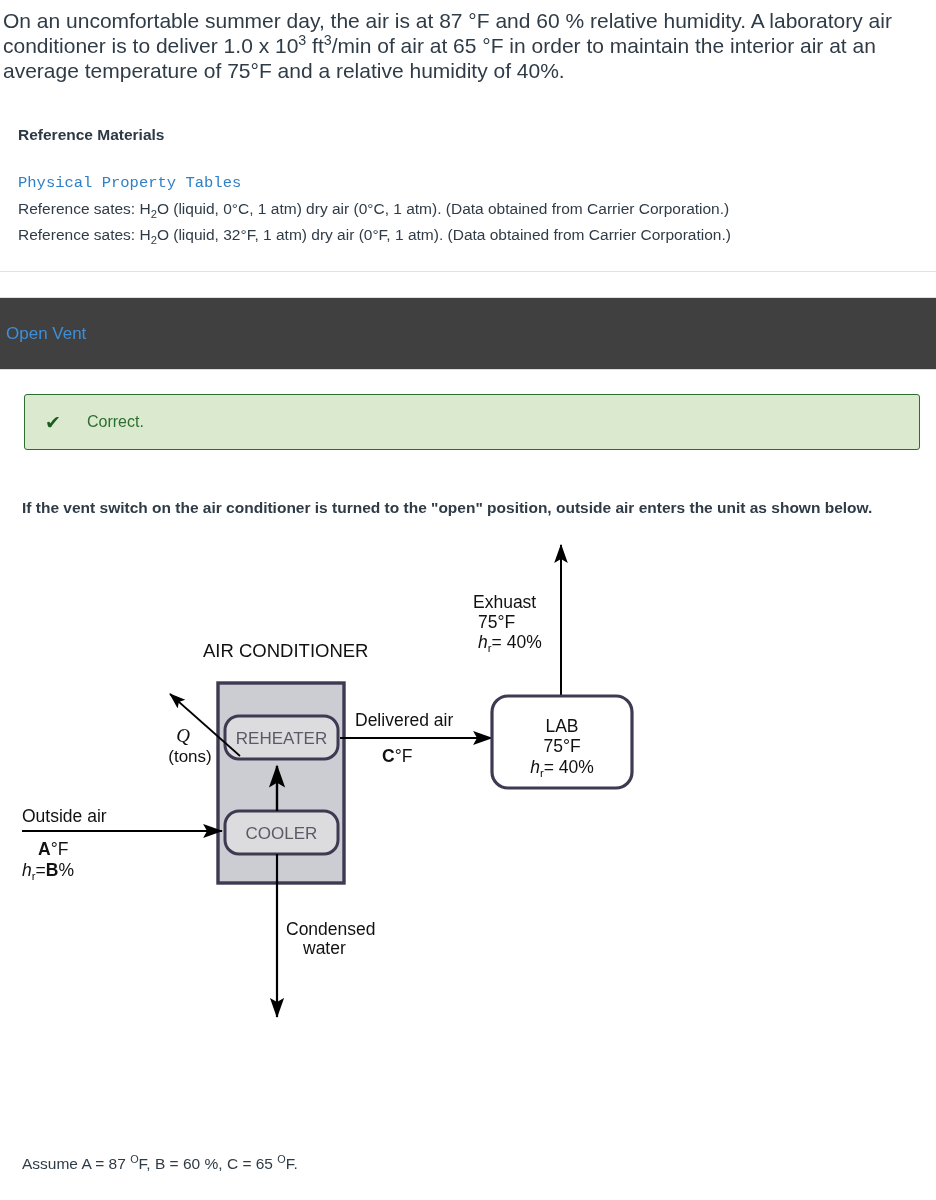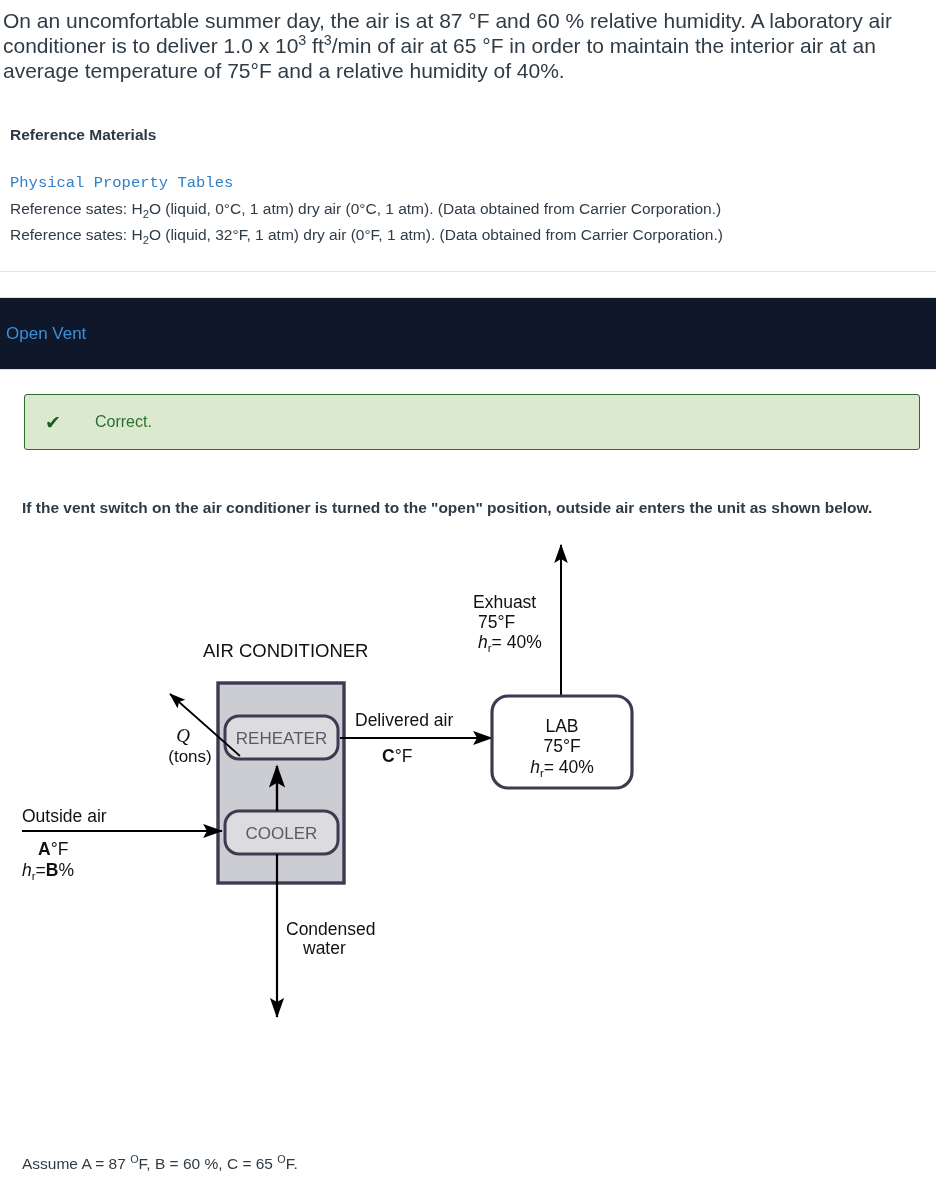--- a/index.html
+++ b/index.html
@@ -16,21 +16,21 @@
   
   .statement{
     padding:8px 14px 0 3px;
     font-size:21px;
     line-height:25px;
     color:#2f3c48;
   }
   .statement sup{font-size:0.68em;vertical-align:super;line-height:0;}
 
   
-  .ref-wrap{padding:0 10px;}
+  .ref-wrap{padding:0 18px;}
   .ref-title{
     font-size:15.5px;
     font-weight:bold;
     color:#2c3843;
     margin:40px 0 0 0;
     line-height:24px;
   }
   .ref-link{
     display:block;
     color:#2f80c8;
@@ -48,21 +48,21 @@
     margin-top:2px;
   }
   .ref-note sub{font-size:0.72em;vertical-align:sub;line-height:0;}
 
   
   .divider{
     border:0;border-top:1px solid #e2e2e2;
     margin:24px 0 0 0;width:100%;
   }
   .section-head{
-    background:#0f172a;
+    background:#404040;
     border-top:1px solid #e0e0e0;
     border-bottom:1px solid #dcdcdc;
     height:73px;
     margin-top:25px;
     display:flex;align-items:center;
     padding-left:6px;
     box-sizing:border-box;
   }
   .section-head-title{
     color:#3e8fd8;
@@ -82,21 +82,20 @@
   }
   .banner-check{
     color:#1d5c20;
     font-size:19px;
     margin:0 26px 0 20px;
     line-height:1;
   }
   .banner-text{
     color:#2c6e2f;
     font-size:16px;
-    margin-left:8px;
   }
 
   
   .prompt{
     margin:46px 0 0 22px;
     font-size:15.5px;
     line-height:24px;
     color:#2f3c48;
     font-weight:bold;
   }

